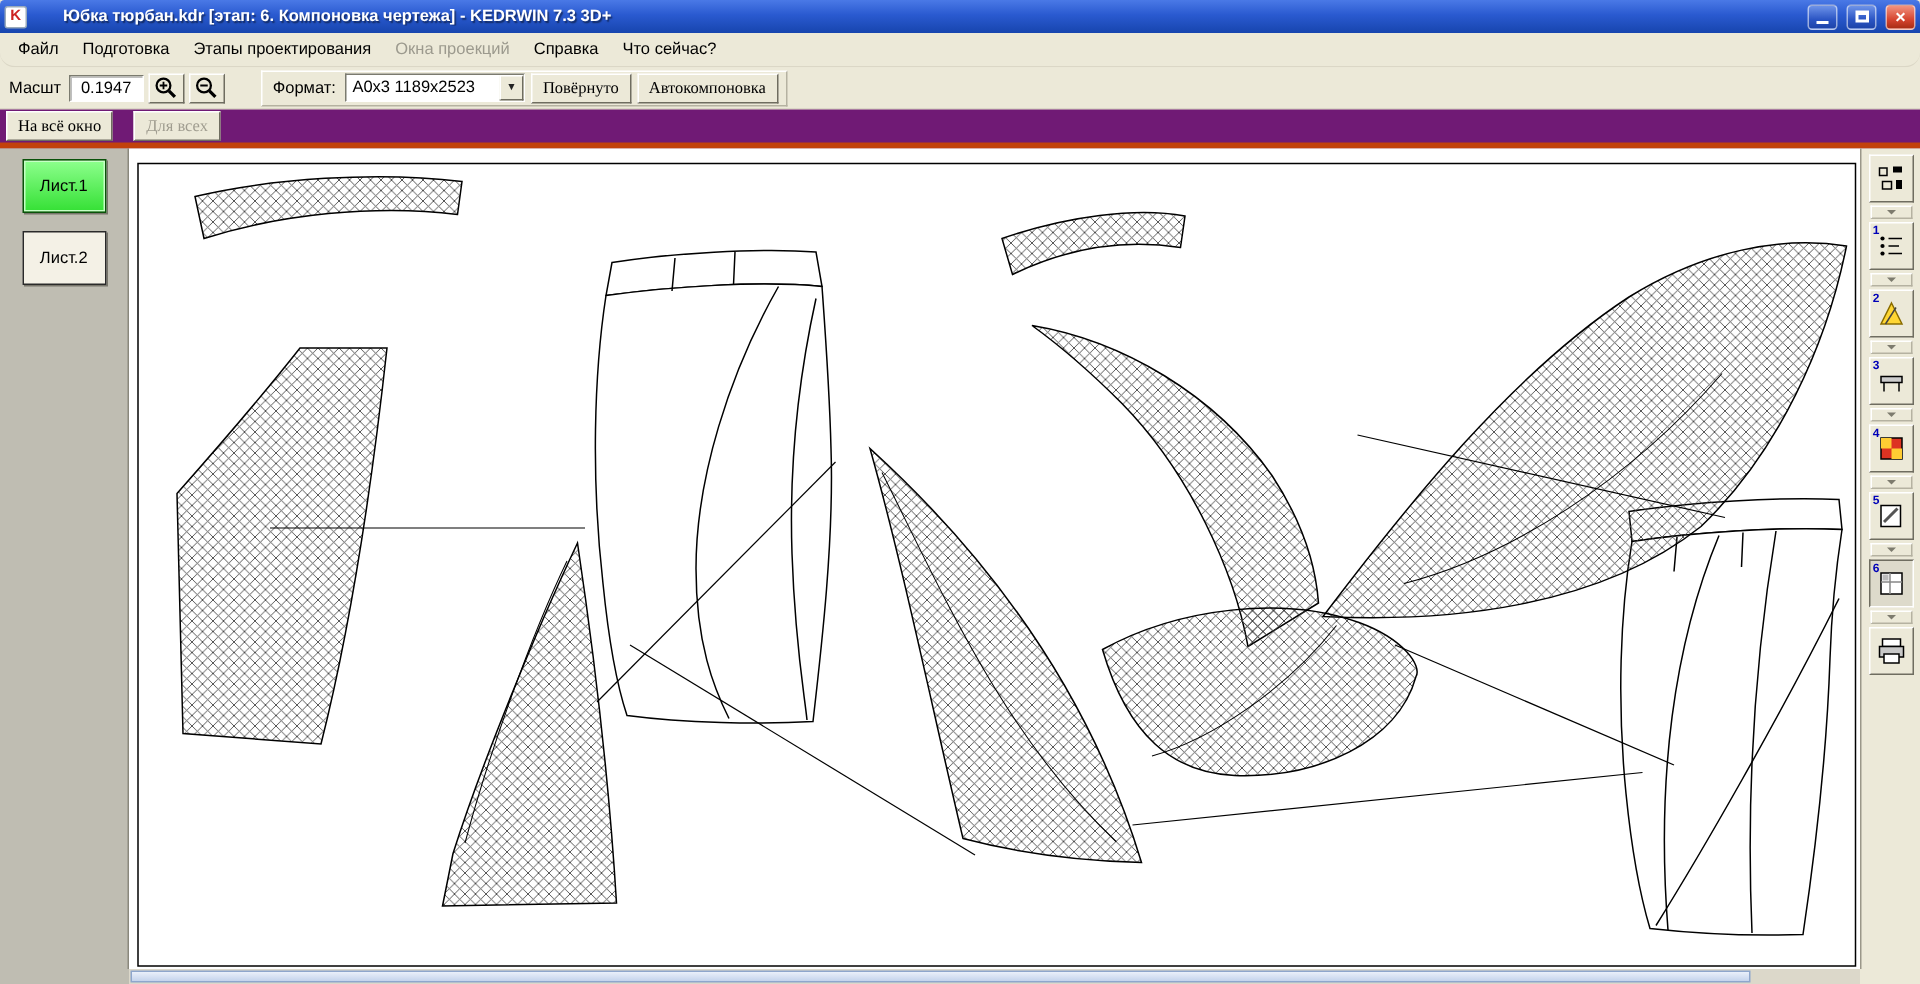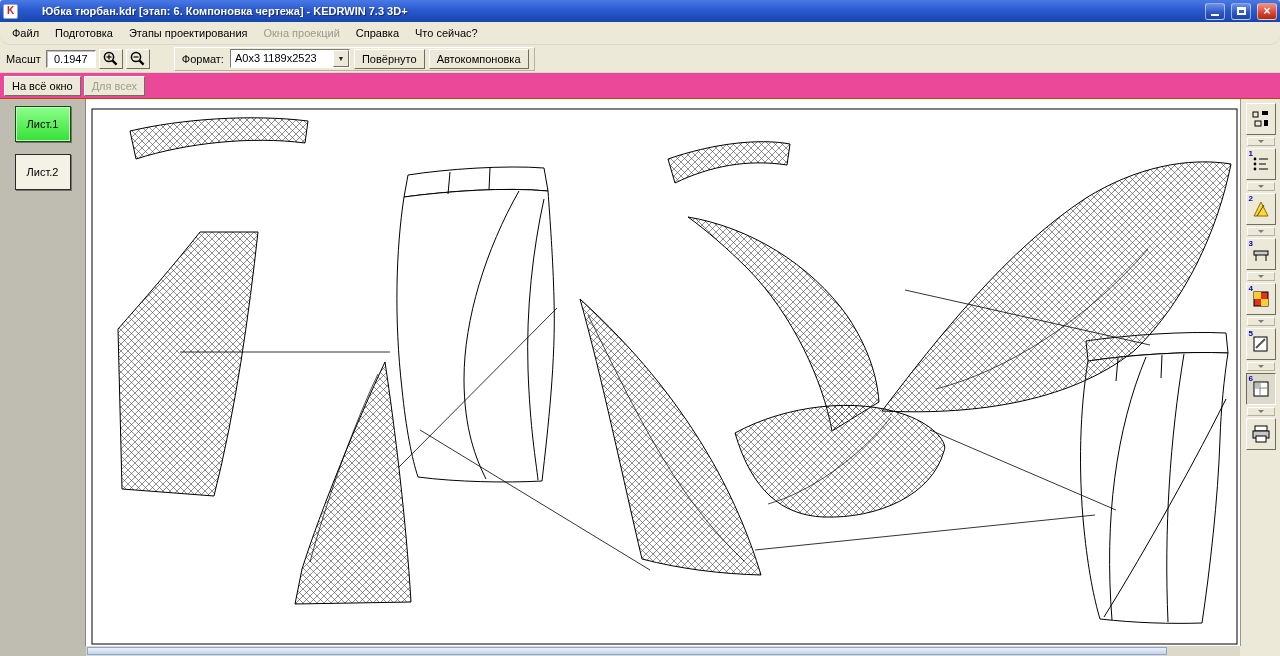--- a/index.html
+++ b/index.html
@@ -26,29 +26,29 @@
 
   
   .menubar { flex:0 0 23px; display:flex; align-items:center; padding-left:4px;
     background:#ece9d8; border-bottom:1px solid #dbd7c6;border-radius:10px; }
   .menu-item { padding:3px 8px; cursor:default; }
   .menu-item.disabled { color:#9c9a8e; }
 
   
   .toolbar1 { flex:0 0 28px; display:flex; align-items:center; padding:0 4px; gap:3px;
     background:#ece9d8; border-bottom:1px solid #dbd7c6; }
-  .toolbar2 { flex:0 0 26px; display:flex; align-items:center; padding:0 4px; gap:3px;
-    background:#ec4899; border-bottom:1px solid #c2410c; }
+  .toolbar2 { flex:0 0 26px; display:flex; align-items:center; padding:0 4px; gap:14px;
+    background:#701a75; border-bottom:4px solid #c2410c; }
   .lbl { padding:0 2px; }
   .field { width:50px; height:18px; background:#fff; border:1px solid;
     border-color:#7b7b6f #fff #fff #7b7b6f; box-shadow:inset 1px 1px 0 rgba(0,0,0,.25);
     font-family:"Liberation Sans",sans-serif; font-size:11px; padding:0 3px;text-align:center; }
   .tbtn { height:20px; background:#ece9d8; border:1px solid;
     border-color:#fff #6f6d60 #6f6d60 #fff; display:flex; align-items:center;
-    justify-content:center; padding:0 7px; font-family:Liberation Sans, sans-serif;
+    justify-content:center; padding:0 7px; font-family:Liberation Serif, serif;
     font-size:11px; cursor:default; }
   .tbtn.icon-btn { width:24px; padding:0; }
   .tbtn.disabled { color:#a09d90; }
   .island { display:flex; align-items:center; gap:4px; height:24px; padding:0 5px;
     border:1px solid; border-color:#fff #b5b2a1 #b5b2a1 #fff; margin-left:21px; }
   .combo { display:flex; height:19px; border:1px solid;
     border-color:#7b7b6f #fff #fff #7b7b6f; background:#fff; }
   .combo-text { width:102px; padding:2px 4px 0 4px; font-size:11px; white-space:nowrap; overflow:hidden; }
   .combo-btn { width:16px; background:#ece9d8; border:1px solid;
     border-color:#fff #6f6d60 #6f6d60 #fff; display:flex; align-items:center;

